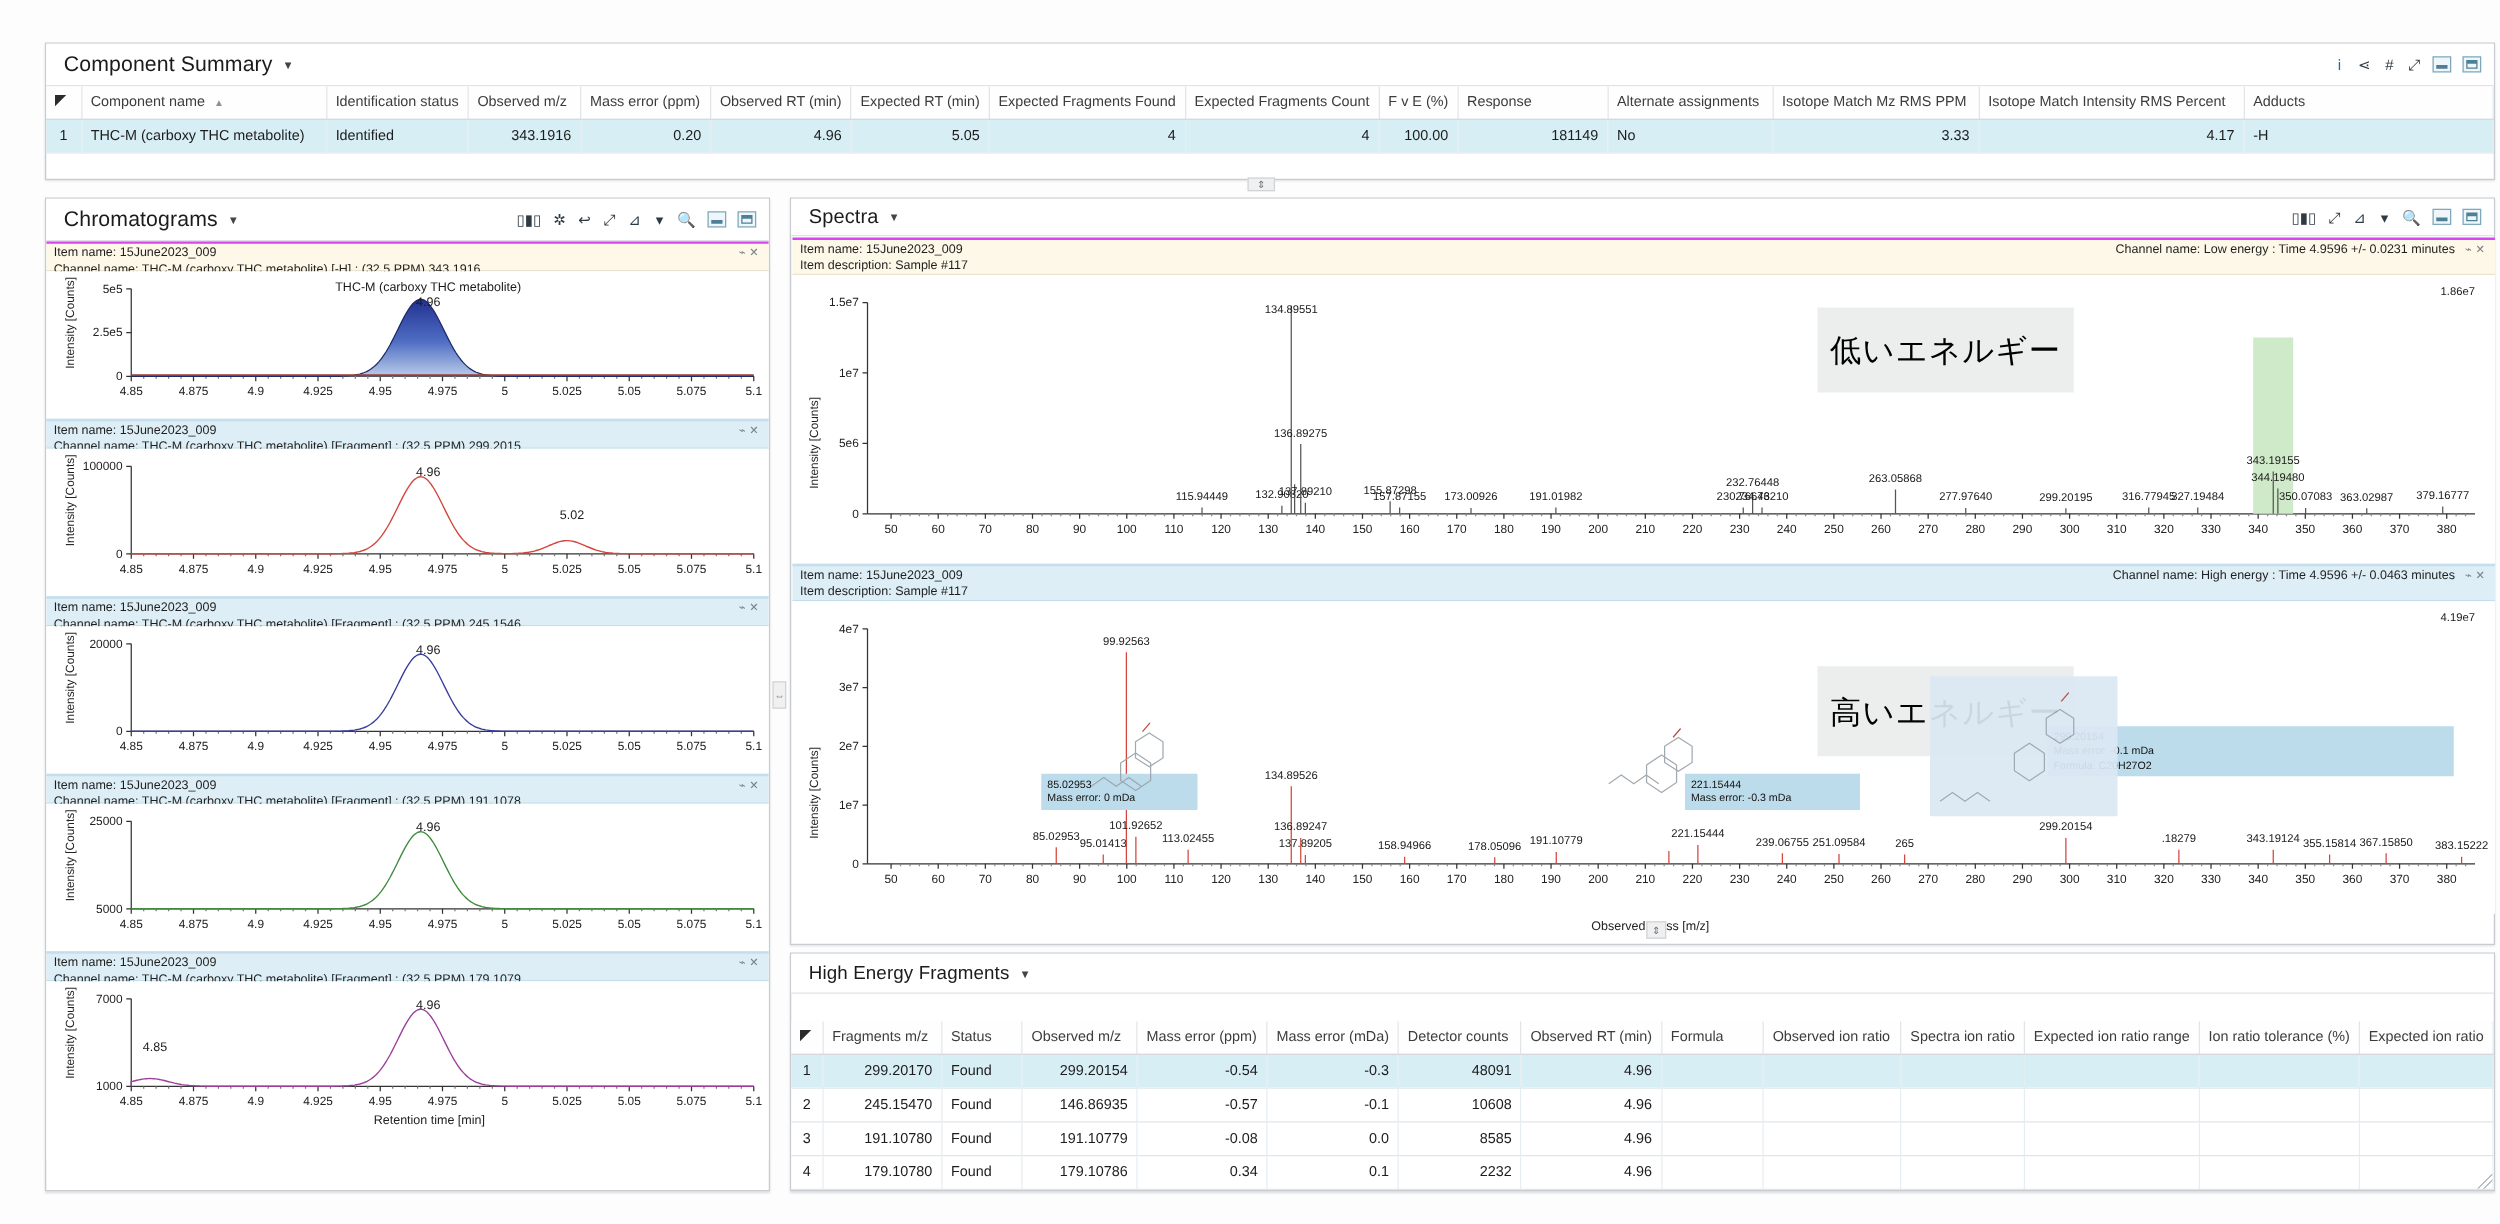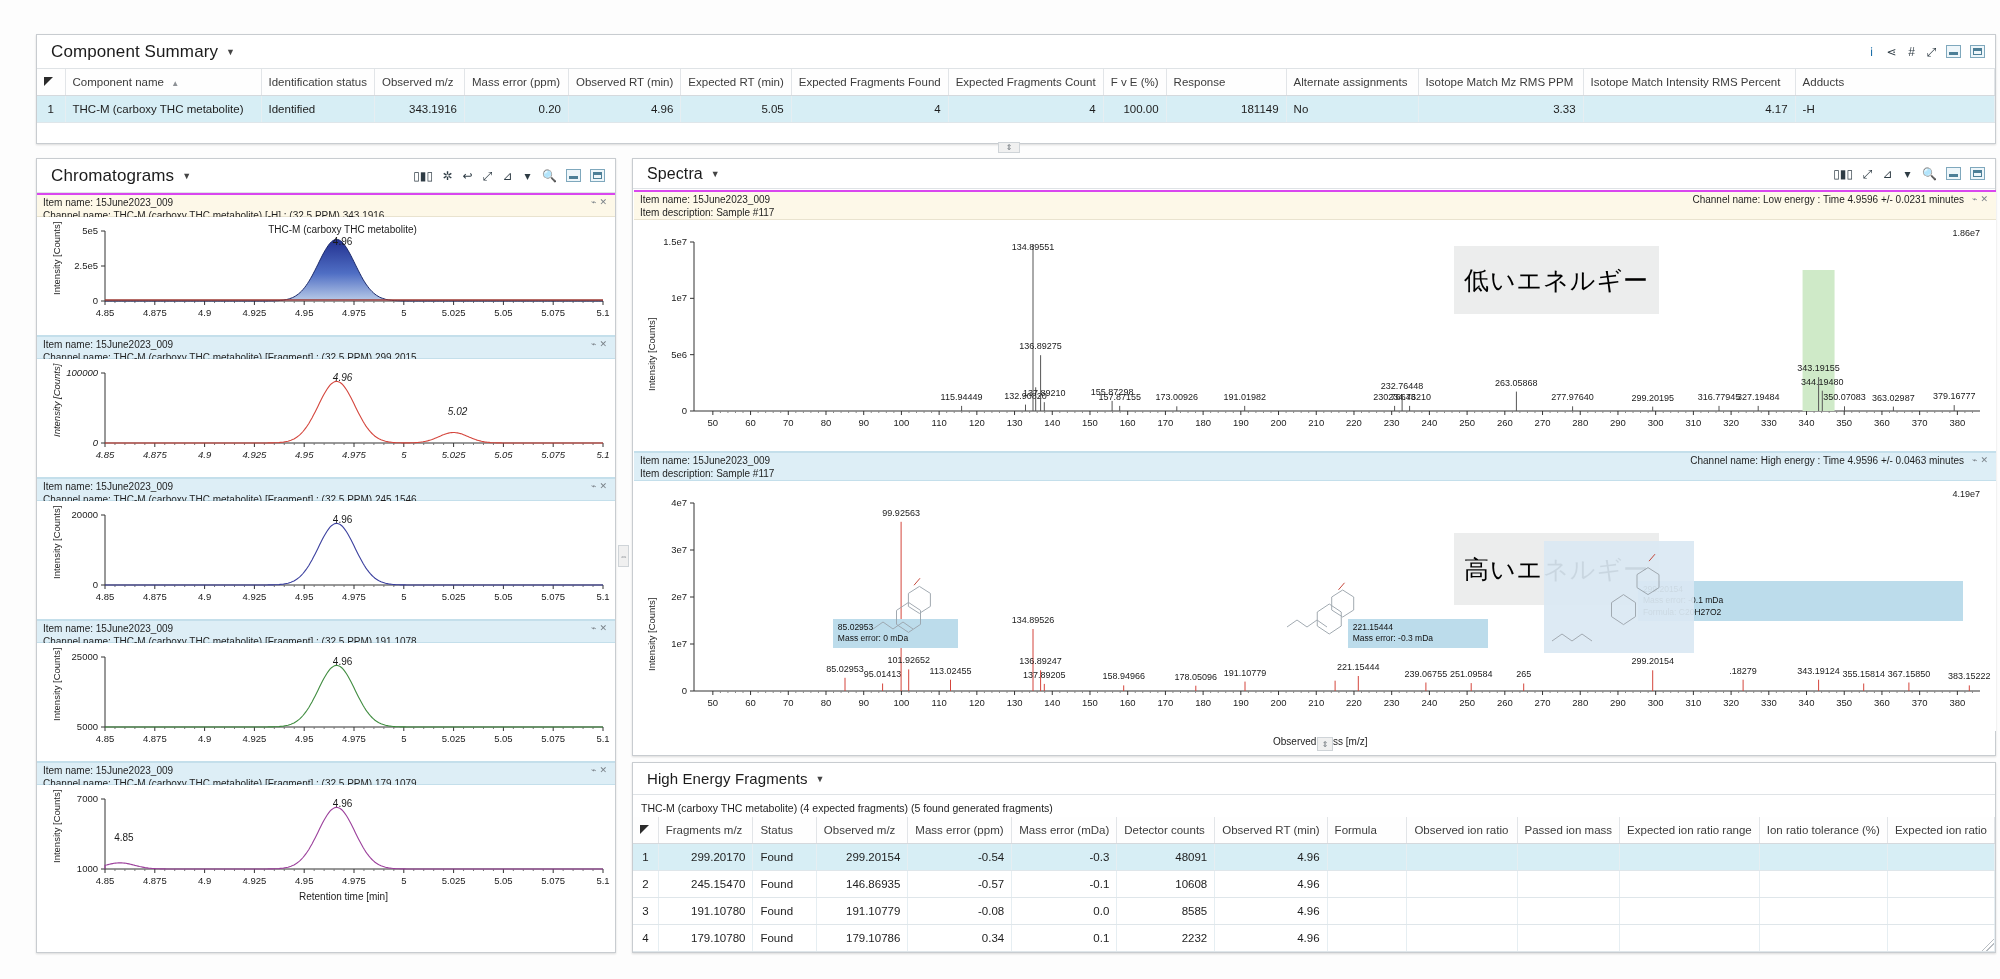--- a/index.html
+++ b/index.html
@@ -311,21 +311,21 @@
             <text x="305.57000000000005" y="16" text-anchor="middle" class="peak-lbl">THC-M (carboxy THC metabolite)</text>
             <text x="305.57000000000005" y="28" text-anchor="middle" class="peak-lbl">4.96</text>
           </svg>
           <div class="axis-label-v" style="left: 14px; top: 78px;">Intensity [Counts]</div>
         </div>
         <div class="sub-head blue" style="position: absolute; left: 0px; top: 142px; width: 578px; height: 24px;">
           <div>Item name: 15June2023_009</div>
           <div>Channel name: THC-M (carboxy THC metabolite) [Fragment] : (32.5 PPM) 299.2015</div>
           <span class="hdr-x">⌁✕</span>
         </div>
-        <div class="plot-box" style="position: absolute; left: 0px; top: 166px; width: 578px; height: 142px; font-style: italic;">
+        <div class="plot-box" style="position: absolute; left: 0px; top: 166px; width: 578px; height: 142px;">
           <svg width="578" height="118">
             <path d="M 68 14 L 68 84" stroke="#333" fill="none"></path>
             <path d="M 64 14 L 68 14" stroke="#333"></path>
             <text x="61" y="17" text-anchor="end" class="tick-txt">100000</text>
             <path d="M 64 84 L 68 84" stroke="#333"></path>
             <text x="61" y="87" text-anchor="end" class="tick-txt">0</text>
             <path d="M 68 84 L 566 84" stroke="#333" fill="none"></path>
             <path d="M 68 84 L 68 88" stroke="#333"></path>
             <text x="68" y="99" text-anchor="middle" class="tick-txt">4.85</text>
             <path d="M 77.96000000000001 84 L 77.96000000000001 86" stroke="#777"></path>
@@ -1263,40 +1263,36 @@
 
     <div class="axis-label-h" style="left:640px; bottom:8px;">Observed mass [m/z]</div>
     <div class="splitter-h" style="left:684px; bottom:4px; width:16px; height:14px;">⇕</div>
   </div>
 
   <div class="panel" id="p-frag" style="left:632px; top:762px; width:1364px; height:191px;">
     <div class="panel-header" style="height:32px;">
       <span class="panel-title" style="font-size:15px">High Energy Fragments</span>
       <span class="caret">▼</span>
     </div>
-    <div style="position:absolute; left:0; top:32px; width:100%; padding:3px 8px 2px 8px;
-                border-bottom:1px solid #e6e9ec;">
-      <span class="info-text" style="font-size:10.5px">THC-M (carboxy THC metabolite) (4 expected fragments) (5 found generated fragments)</span>
-    </div>
 
     <div style="position:absolute; left:0; top:54px; right:0; bottom:0; overflow:hidden;">
       <table class="grid" id="frag-table">
         <thead>
           <tr>
             <th class="idx sortcol"><span class="corner-tri"></span></th>
             <th style="width:100px">Fragments m/z</th>
             <th style="width:90px">Status</th>
             <th style="width:100px">Observed m/z</th>
             <th style="width:105px">Mass error (ppm)</th>
             <th style="width:102px">Mass error (mDa)</th>
             <th style="width:102px">Detector counts</th>
             <th style="width:108px">Observed RT (min)</th>
             <th style="width:118px">Formula</th>
             <th style="width:112px">Observed ion ratio</th>
-            <th style="width:92px">Passed ion mass</th>
+            <th style="width:92px">Spectra ion ratio</th>
             <th style="width:135px">Expected ion ratio range</th>
             <th style="width:125px">Ion ratio tolerance (%)</th>
             <th>Expected ion ratio</th>
           </tr>
         </thead>
         <tbody id="frag-tbody">
             <tr class="row-sel">
               <td class="idx sortcol">1</td>
               <td class="num">299.20170</td>
               <td>Found</td>

